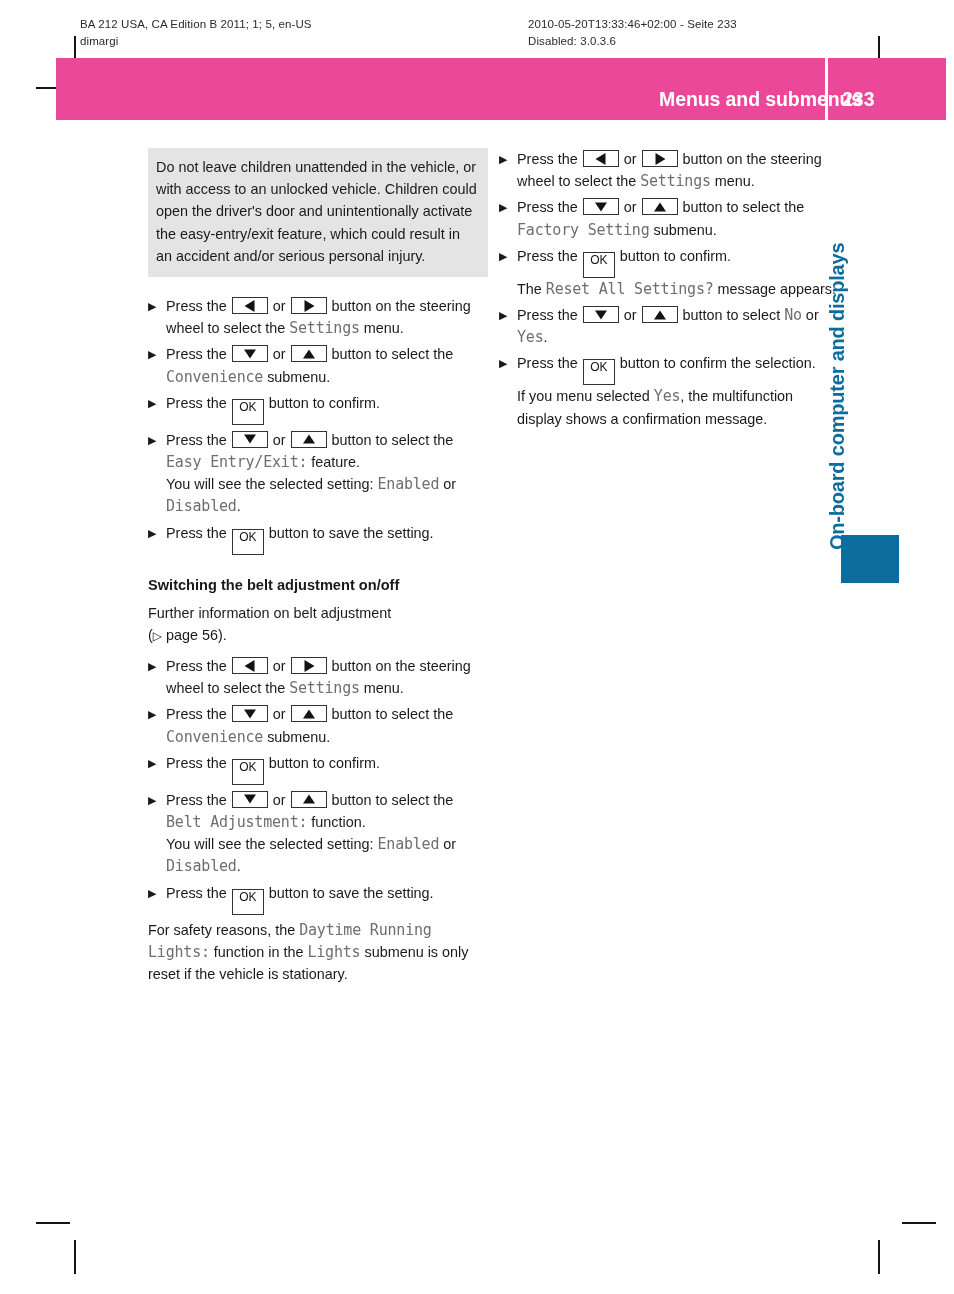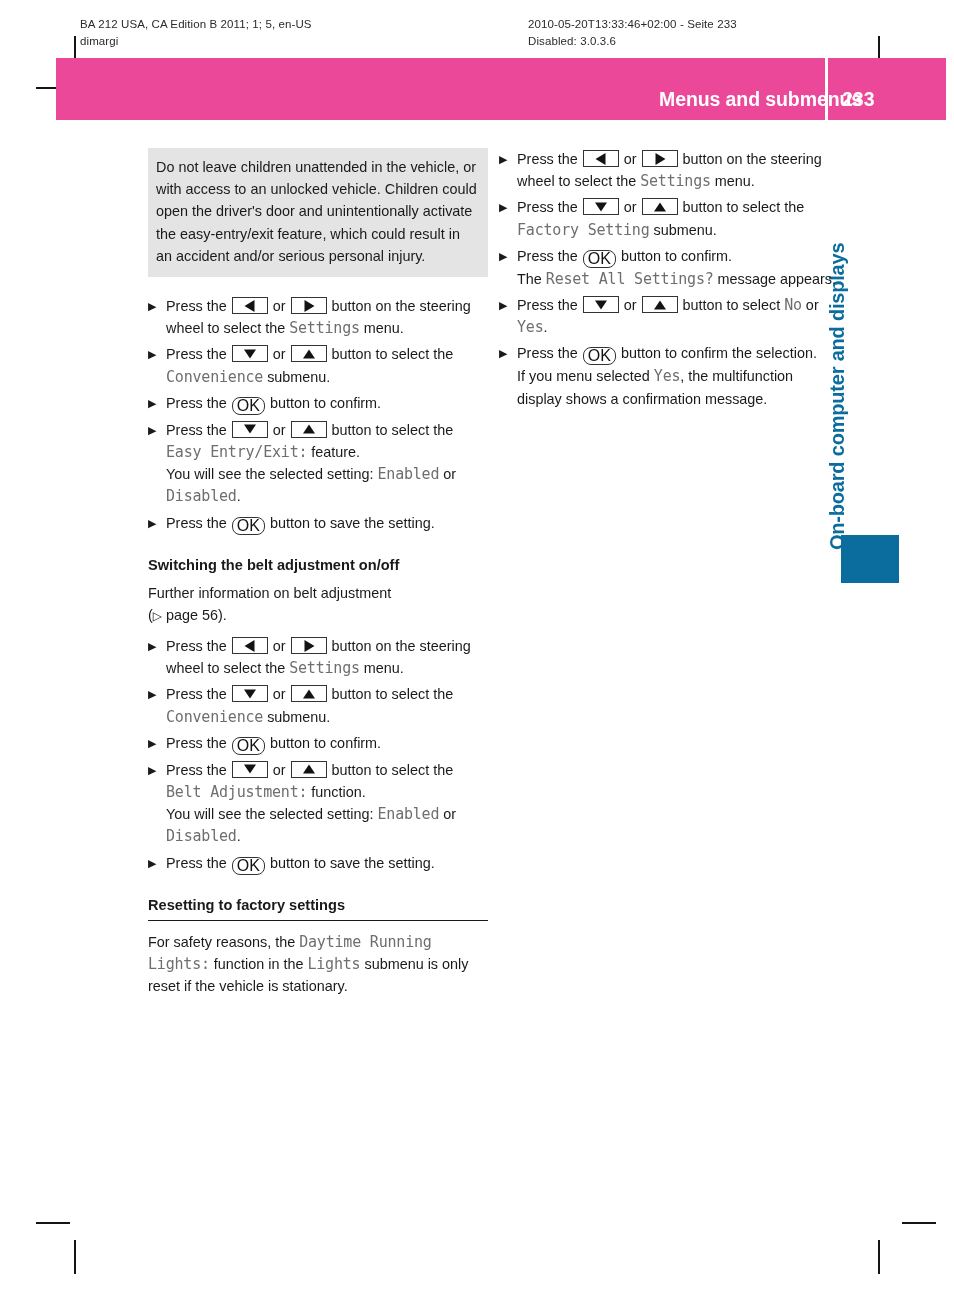--- a/index.html
+++ b/index.html
@@ -193,28 +193,27 @@
     border-bottom: 9px solid #131313;
   }
   .tri-down {
     transform: translate(-50%, -50%);
     border-left: 6px solid transparent;
     border-right: 6px solid transparent;
     border-top: 9px solid #131313;
   }
   .key-ok {
     min-width: 32px;
-    height: 18px;
+    height: 26px;
     line-height: 15px;
-    font-size: 16px;
+    font-size: 12px;
     padding: 0 4px;
     margin: 0 1px;
     font-family: "Liberation Sans", sans-serif;
     color: #131313;
-    border-radius: 8px;
   }
 
   
   .disp {
     font-family: "DejaVu Sans Mono", monospace;
     font-size: 15px;
     color: #6e6e6e;
     letter-spacing: -0.2px;
   }
 
@@ -306,21 +305,20 @@
       <div class="step">
         <span class="step-marker">▶</span>
         <span class="step-body"><span>Press the </span><span class="key key-arrow"><span class="tri tri-down"></span></span><span> or </span><span class="key key-arrow"><span class="tri tri-up"></span></span><span> button to select the </span><span class="disp">Belt Adjustment:</span><span> function.</span><br><span>You will see the selected setting: </span><span class="disp">Enabled</span><span> or </span><span class="disp">Disabled</span><span>.</span></span>
       </div>
       <div class="step">
         <span class="step-marker">▶</span>
         <span class="step-body"><span>Press the </span><span class="key key-ok">OK</span><span> button to save the setting.</span></span>
       </div>
     </div>
 
-  <div class="subhead ruled">Resetting to factory settings</div>
 
   <p class="para" id="reset-para"><span>For safety reasons, the </span><span class="disp">Daytime Running Lights:</span><span> function in the </span><span class="disp">Lights</span><span> submenu is only reset if the vehicle is stationary.</span></p>
 
 </div>
 
 <div class="col col-right">
   <div id="steps-reset">
       <div class="step">
         <span class="step-marker">▶</span>
         <span class="step-body"><span>Press the </span><span class="key key-arrow"><span class="tri tri-left"></span></span><span> or </span><span class="key key-arrow"><span class="tri tri-right"></span></span><span> button on the steering wheel to select the </span><span class="disp">Settings</span><span> menu.</span></span>

